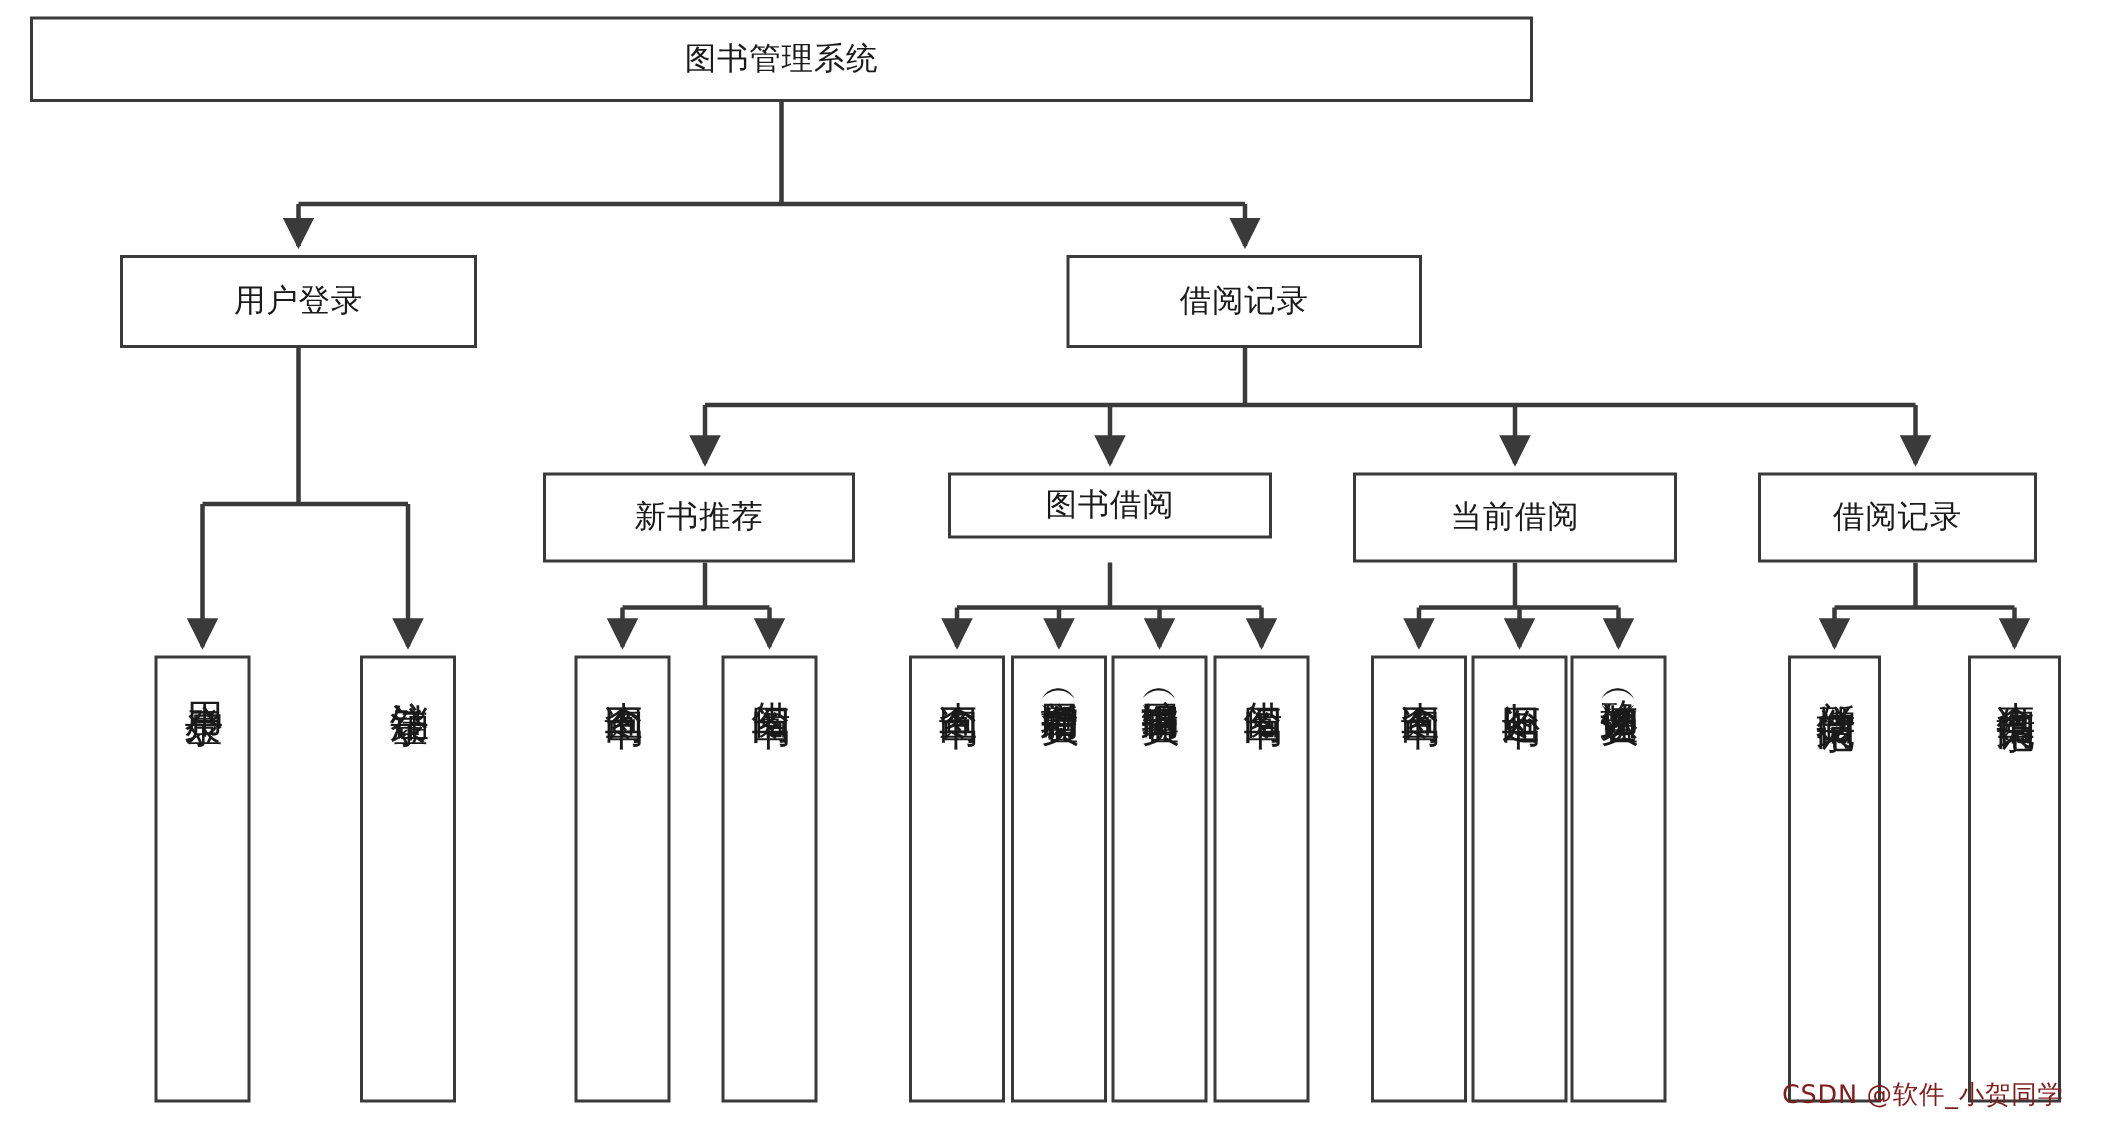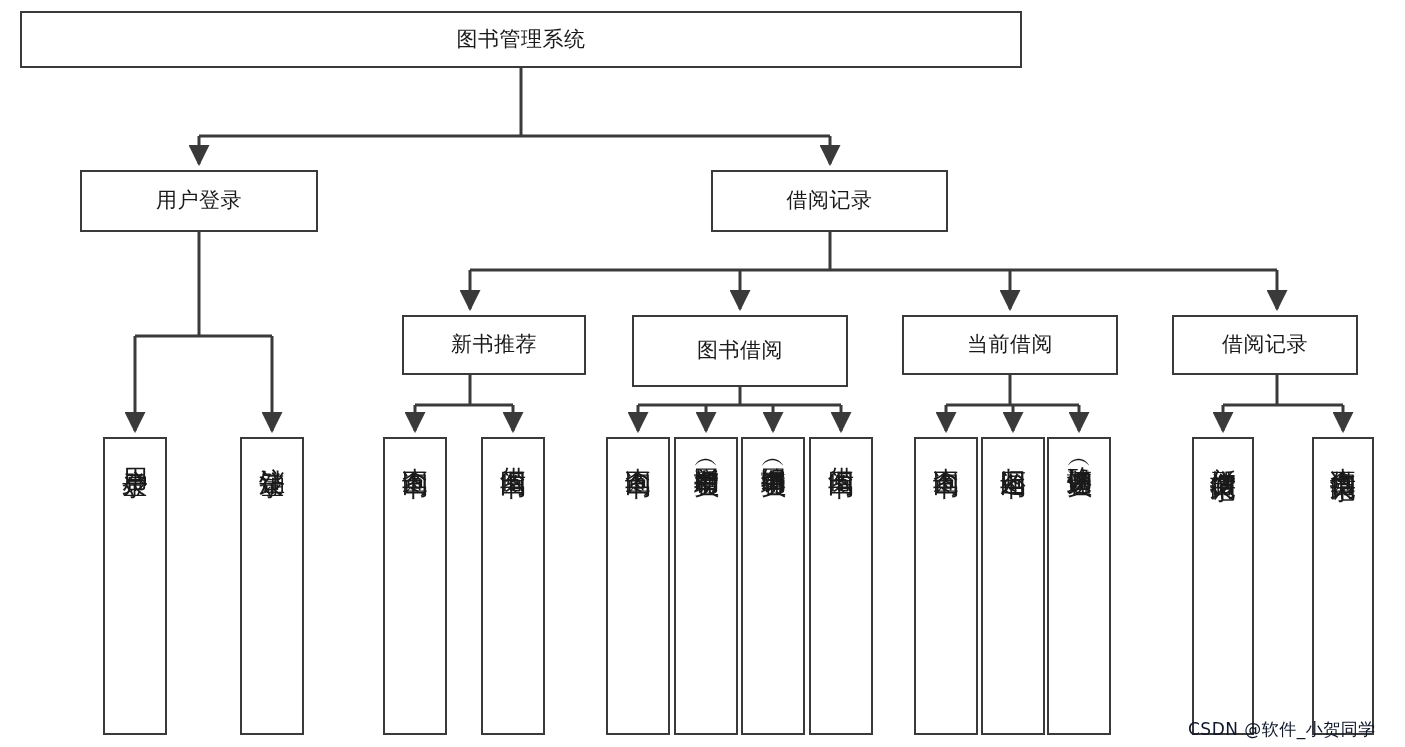--- a/index.html
+++ b/index.html
@@ -59,21 +59,21 @@
   }
   .node.vert.tall .label {
     font-size: 25px;
     letter-spacing: 1px;
   }
   #watermark {
     position: absolute;
     left: 1188px;
     top: 718px;
     font-size: 17px;
-    color: #0f172a;
+    color: #7f1d1d;
     letter-spacing: 0.5px;
     white-space: nowrap;
     z-index: 5;
     font-family: "DejaVu Sans", "Liberation Sans", sans-serif;
   }
 </style>
 </head>
 <body>
 
 <div id="canvas">
@@ -132,24 +132,24 @@
     <span class="label">图书管理系统</span>
   </div>
 
   <div class="node horiz" style="left:80px; top:170px; width:238px; height:62px;">
     <span class="label">用户登录</span>
   </div>
   <div class="node horiz" style="left:711px; top:170px; width:237px; height:62px;">
     <span class="label">借阅记录</span>
   </div>
 
-  <div class="node horiz" style="left:362px; top:315px; width:184px; height:60px;margin-left:40px;">
+  <div class="node horiz" style="left:362px; top:315px; width:208px; height:60px;">
     <span class="label">新书推荐</span>
   </div>
-  <div class="node horiz" style="left:632px; top:315px; width:216px; height:72px;">
+  <div class="node horiz" style="left:632px; top:315px; width:216px; height:44px;">
     <span class="label">图书借阅</span>
   </div>
   <div class="node horiz" style="left:902px; top:315px; width:216px; height:60px;justify-content:center;">
     <span class="label">当前借阅</span>
   </div>
   <div class="node horiz" style="left:1172px; top:315px; width:186px; height:60px;">
     <span class="label">借阅记录</span>
   </div>
 
   <div class="node vert" style="left:103px; top:437px; width:64px; height:298px;">

